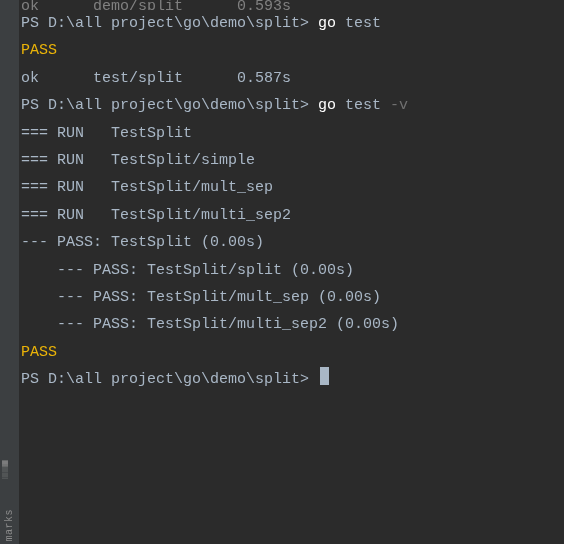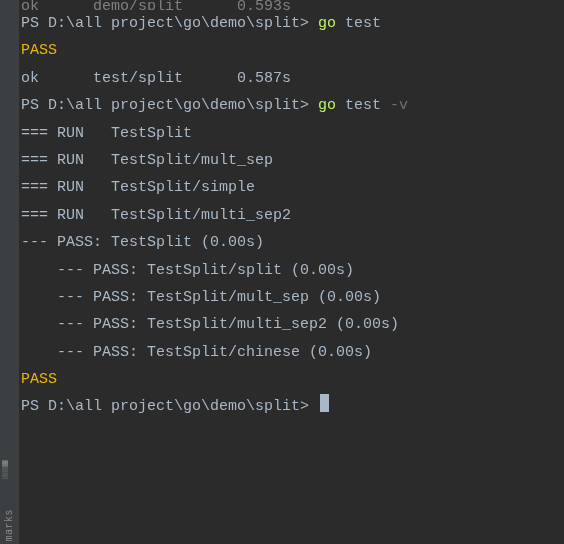--- a/index.html
+++ b/index.html
@@ -60,21 +60,21 @@
     line-height: 27.4px;
     color: #a9b7c6;
   }
   .line.first {
     height: 10px;
     line-height: 14px;
     overflow: hidden;
   }
   .dim { color: #808080; }
   .green { color: #eab308; }
-  .cmd  { color: #bef264; }
+  .cmd  { color: #ffffff; }
   .faint{ color: #707070; }
   .cursor {
     display: inline-block;
     width: 9px;
     height: 18px;
     background: #a9b7c6;
     vertical-align: -2px;
     margin-left: 2px;
   }
 </style>
@@ -95,27 +95,26 @@
 
   <div class="line"><span>PS D:\all project\go\demo\split&gt; </span><span class="cmd">go</span><span> test</span></div>
 
   <div class="line green">PASS</div>
 
   <div class="line">ok      test/split      0.587s</div>
 
   <div class="line"><span>PS D:\all project\go\demo\split&gt; </span><span class="cmd">go</span><span> test </span><span class="faint">-v</span></div>
 
   <div class="line">=== RUN   TestSplit</div>
+  <div class="line">=== RUN   TestSplit/simple</div>
   <div class="line">=== RUN   TestSplit/mult_sep</div>
-  <div class="line">=== RUN   TestSplit/simple</div>
   <div class="line">=== RUN   TestSplit/multi_sep2</div>
   <div class="line">--- PASS: TestSplit (0.00s)</div>
   <div class="line">    --- PASS: TestSplit/split (0.00s)</div>
   <div class="line">    --- PASS: TestSplit/mult_sep (0.00s)</div>
   <div class="line">    --- PASS: TestSplit/multi_sep2 (0.00s)</div>
-  <div class="line">    --- PASS: TestSplit/chinese (0.00s)</div>
 
   <div class="line green">PASS</div>
 
 
   <div class="line"><span>PS D:\all project\go\demo\split&gt; </span><span class="cursor"></span></div>
 
 </div>
 
 </body></html>

